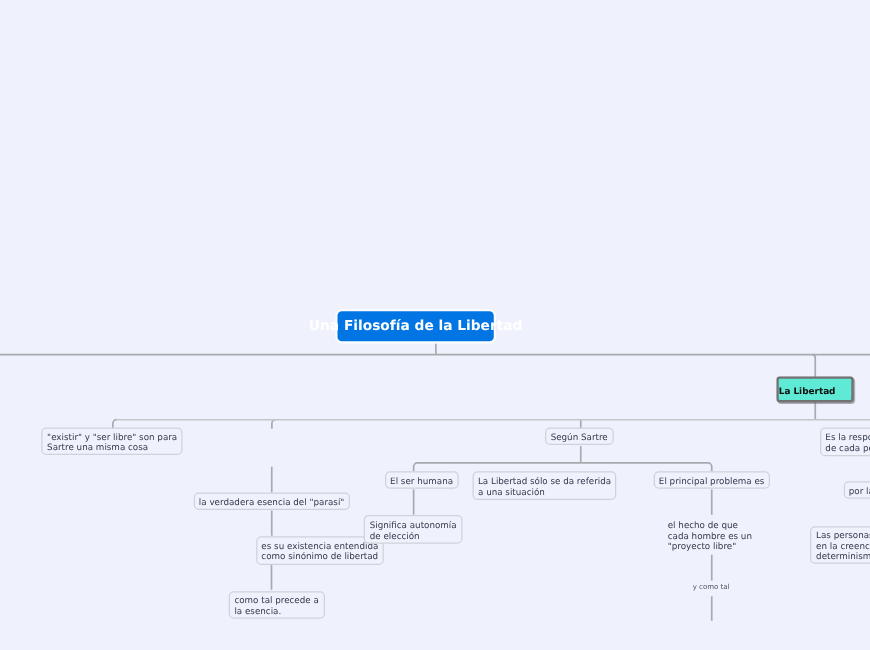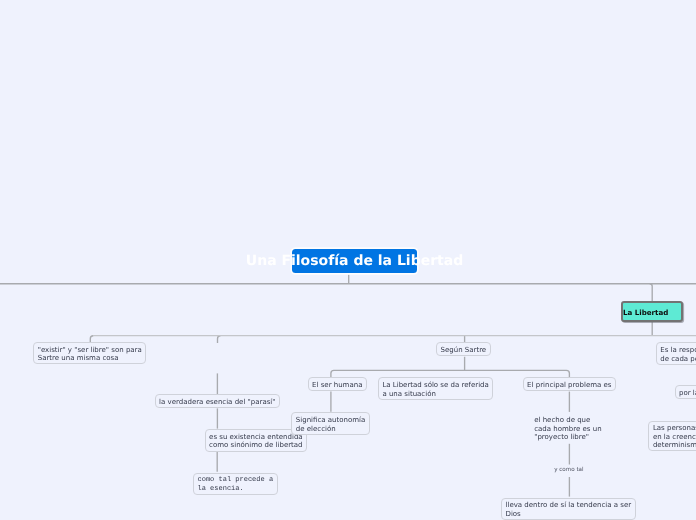--- a/index.html
+++ b/index.html
@@ -6,37 +6,37 @@
   html,body{margin:0;padding:0;}
   body{width:696px;height:520px;overflow:hidden;background:#eff2fd;
        font-family:"DejaVu Sans",sans-serif;
        -webkit-font-smoothing:antialiased;text-rendering:geometricPrecision;}
   #stage{position:absolute;left:0;top:0;width:696px;height:520px;overflow:hidden;will-change:transform;}
   #links{position:absolute;left:0;top:0;}
   .node{position:absolute;box-sizing:content-box;background:#eff2fd;
         border:1px solid #cfd2da;border-radius:4px;color:#34394a;
         font-size:7.0px;line-height:8.5px;padding:2.8px 3.5px 0.6px;white-space:pre;
         width:max-content;}
-  .root{background:#0175e3;border:none;color:#fff;font-weight:bold;font-size:14px;
+  .root{background:#0175e3;border:none;color:#fff;font-weight:bold;font-size:11px;
         border-radius:3.5px;display:flex;align-items:center;justify-content:center;
-        padding:0;width:125px;height:24.6px;box-shadow:0 0 0 1.7px #fdfdfe;margin-left:22px;}
+        padding:0;width:125px;height:24.6px;box-shadow:0 0 0 1.7px #fdfdfe;}
   .ylab{will-change:transform;background:#5eead4;border:2px solid #737373;color:#0d0d0d;font-weight:bold;
         font-size:7.1px;line-height:16.6px;border-radius:3px;display:block;
         text-align:left;padding:1.5px 0 0 0;width:58.3px;height:15.1px;
         box-shadow:1.1px 1.1px 0 rgba(110,112,120,0.55);}
   .plain{border:none;background:transparent;padding:0;}
   .tiny{border:none;background:transparent;padding:0;font-size:5.6px;color:#4e5260;}
 
   #root{left:270px;top:248.6px;}
   #ylab{left:620.8px;top:300.9px;}
   #n1{left:33.2px;top:341.9px;}
   #n2{left:155.2px;top:342.2px;}
   #n3{left:154.6px;top:394.1px;}
   #n4{left:165.6px;top:429.2px;margin-left:39px;}
-  #n5{left:193px;top:472.6px;font-family:Liberation Mono, monospace;}
+  #n5{left:183px;top:472.6px;}
   #n6{left:436px;top:342.2px;}
   #n7{left:307.6px;top:377.2px;}
   #n8{left:291.3px;top:412.4px;}
   #n9{left:377.9px;top:377.3px;}
   #n10{left:522.6px;top:377.2px;}
   #n11{left:534.2px;top:416.4px;}
   #n12{left:554.2px;top:466.2px;}
   #n13{left:501.0px;top:497.6px;}
   #n14{left:655.8px;top:342.4px;}
   #n15{left:674.5px;top:385.2px;}
@@ -82,22 +82,20 @@
   <div class="node" id="n7">El ser humana</div>
   <div class="node" id="n8">Significa autonomía
 de elección</div>
   <div class="node" id="n9">La Libertad sólo se da referida
 a una situación</div>
   <div class="node" id="n10">El principal problema es</div>
   <div class="node plain" id="n11">el hecho de que
 cada hombre es un
 "proyecto libre"</div>
   <div class="node tiny" id="n12">y como tal</div>
-  <div class="node" id="n13">lleva dentro de sí la tendencia a ser
-Dios</div>
   <div class="node" id="n14">Es la responsabilidad
 de cada persona</div>
   <div class="node" id="n15">por la</div>
   <div class="node" id="n16">Las personas se refugian
 en la creencia del
 determinismo</div>
 
   <div class="node ylab" id="ylab">La Libertad</div>
 </div>
 

